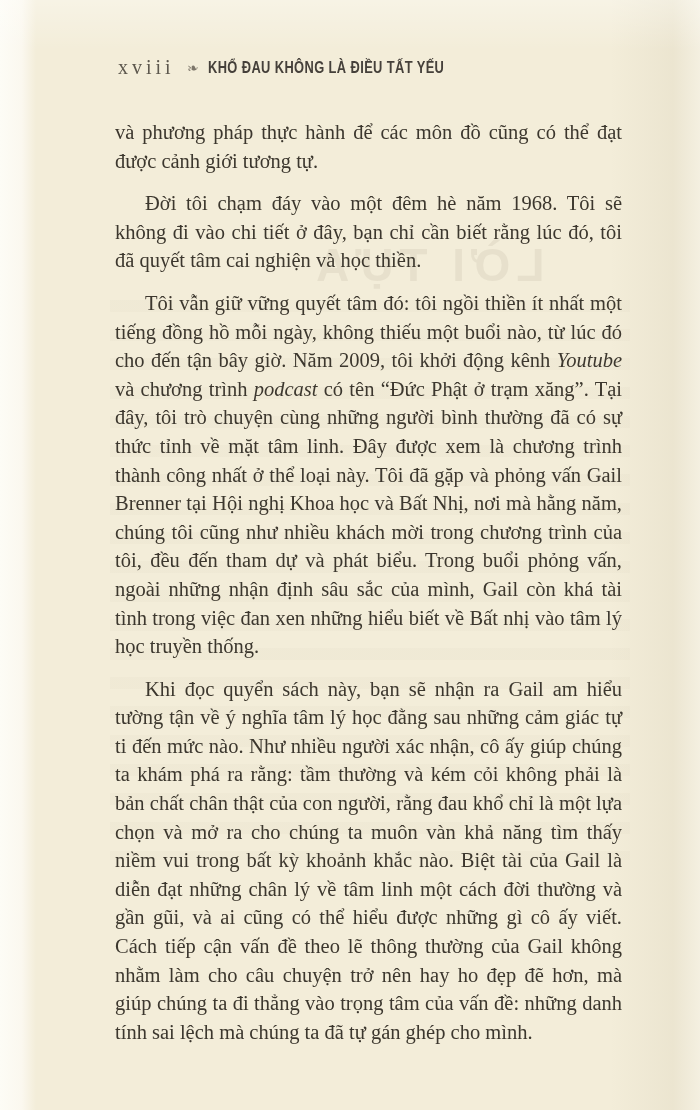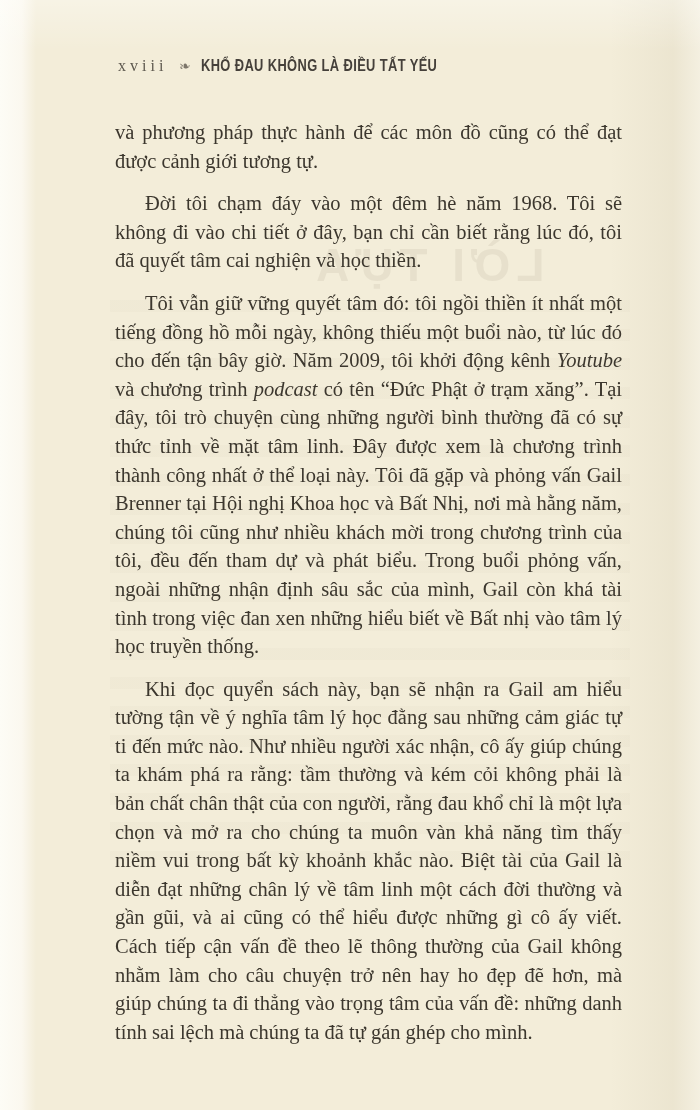--- a/index.html
+++ b/index.html
@@ -42,21 +42,21 @@
   .running-header {
     position: absolute;
     left: 118px;
     top: 56px;
     display: flex;
     align-items: center;
     white-space: nowrap;
   }
   .folio {
     font-family: "Liberation Serif", serif;
-    font-size: 16px;
+    font-size: 20px;
     letter-spacing: 4px;
     color: var(--header-ink, #5d584e);
     text-align: center;
   }
   .ornament {
     font-family: "DejaVu Sans", sans-serif;
     font-size: 14px;
     color: #7d766a;
     margin: 0 10px 0 12px;
     transform: rotate(-8deg);

